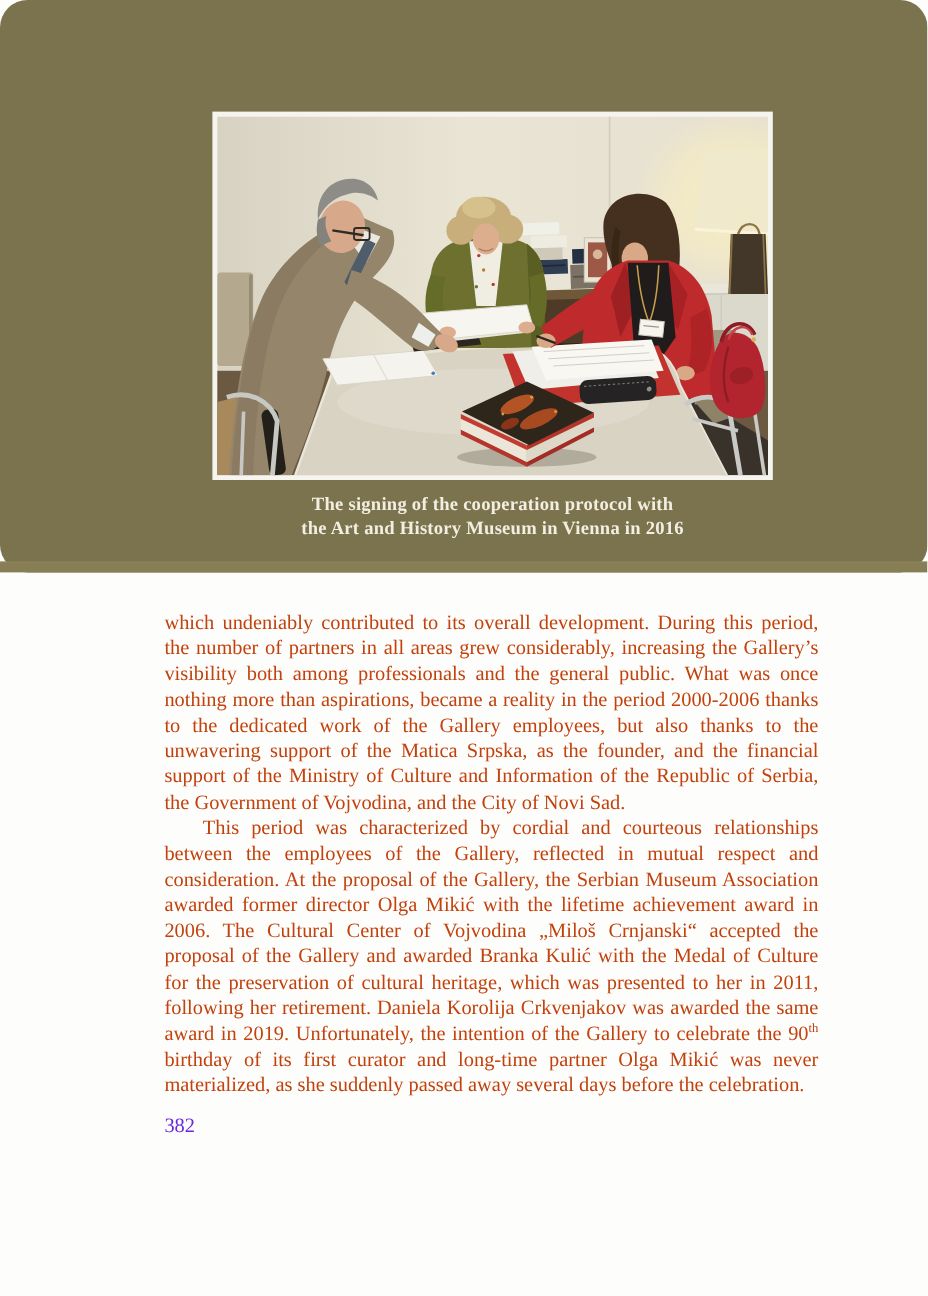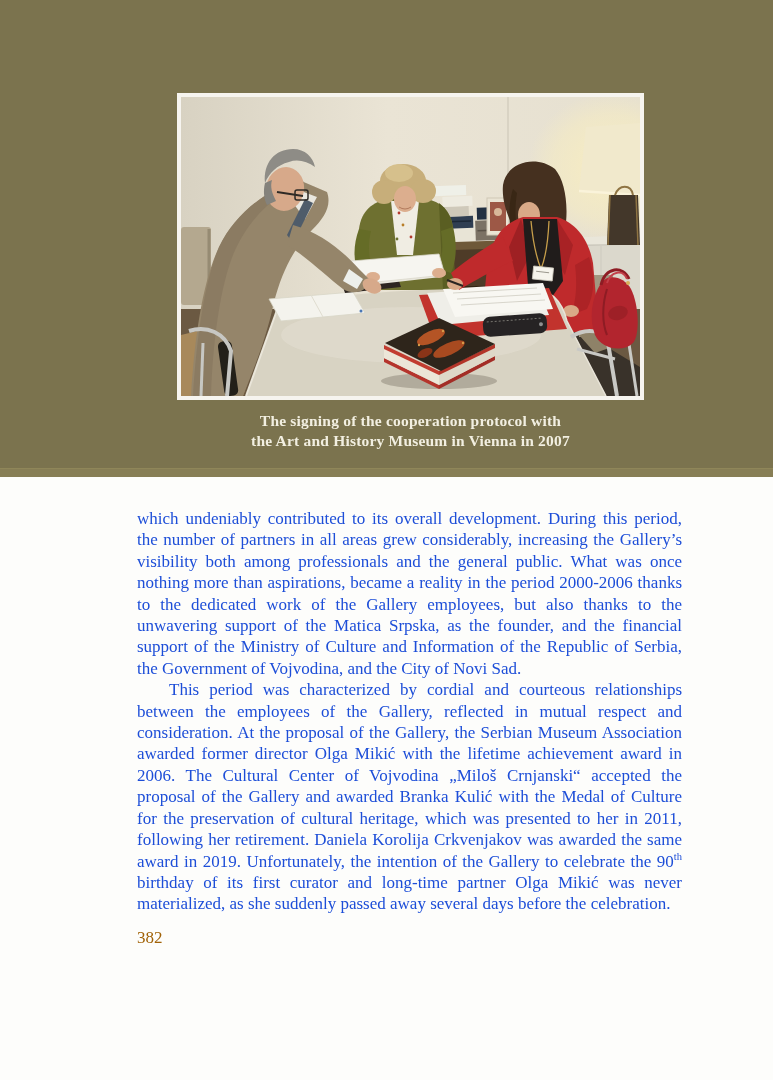--- a/index.html
+++ b/index.html
@@ -10,20 +10,21 @@
     height: 1080px;
     background: #fdfdfb;
     overflow: hidden;
     font-family: "Liberation Serif", serif;
   }
   .olive-band {
     position: absolute;
     left: 0; top: 0;
     width: 773px; height: 477px;
     background: #7b734e;
+    border-radius: 23px;
   }
   .olive-strip {
     position: absolute;
     left: 0; bottom: 0;
     width: 100%; height: 8px;
     background: #877e55;
     border-top: 1px solid #8f8659;
   }
   .photo-frame {
     position: absolute;
@@ -42,37 +43,37 @@
     color: #f2efe1;
     font-weight: bold;
     font-size: 15.5px;
     line-height: 19.5px;
     letter-spacing: 0.2px;
   }
   .body-text {
     position: absolute;
     left: 137px; top: 508px;
     width: 545px;
-    color: #1d4ed8;
+    color: #c2410c;
     font-size: 17px;
     line-height: 21.4px;
     text-align: justify;
   }
   .body-text p { margin: 0; }
   .para2 { text-indent: 32px; }
   .body-text sup {
     font-size: 0.62em;
     line-height: 0;
     vertical-align: super;
     margin-top: 24px;
   }
   .page-number {
     position: absolute;
     left: 137px; top: 928px;
-    color: #a16207;
+    color: #6d28d9;
     font-size: 17px;
   }
 </style>
 </head>
 <body>
 
 <div class="page">
 
   <div class="olive-band">
 
@@ -298,21 +299,21 @@
             <path d="M 420,188 C 424,170 442,168 448,182" stroke="#8e1c24" stroke-width="3" fill="none"></path>
             <path d="M 426,186 C 430,174 442,172 446,182" stroke="#c4404a" stroke-width="2" fill="none"></path>
             <circle cx="447" cy="186" r="2" fill="#d8b25a"></circle>
           </g>
         </g>
       </svg>
     </div>
 
     <div class="figure-caption">
       <div>The signing of the cooperation protocol with</div>
-      <div>the Art and History Museum in Vienna in 2007</div>
+      <div>the Art and History Museum in Vienna in 2016</div>
     </div>
 
     <div class="olive-strip"></div>
   </div>
 
   <div class="body-text">
     <p class="para1">which undeniably contributed to its overall development. During this period, the number of partners in all areas grew considerably, increasing the Gallery’s visibility both among professionals and the general public. What was once nothing more than aspirations, became a reality in the period 2000-2006 thanks to the dedicated work of the Gallery employees, but also thanks to the unwavering support of the Matica Srpska, as the founder, and the financial support of the Ministry of Culture and Information of the Republic of Serbia, the Government of Vojvodina, and the City of Novi Sad.</p>
     <p class="para2"><span>This period was characterized by cordial and courteous relationships between the employees of the Gallery, reflected in mutual respect and consideration. At the proposal of the Gallery, the Serbian Museum Association awarded former director Olga Mikić with the lifetime achievement award in 2006. The Cultural Center of Vojvodina „Miloš Crnjanski“ accepted the proposal of the Gallery and awarded Branka Kulić with the Medal of Culture for the preservation of cultural heritage, which was presented to her in 2011, following her retirement. Daniela Korolija Crkvenjakov was awarded the same award in 2019. Unfortunately, the intention of the Gallery to celebrate the 90</span><sup>th</sup><span> birthday of its first curator and long-time partner Olga Mikić was never materialized, as she suddenly passed away several days before the celebration.</span></p>
   </div>
 

